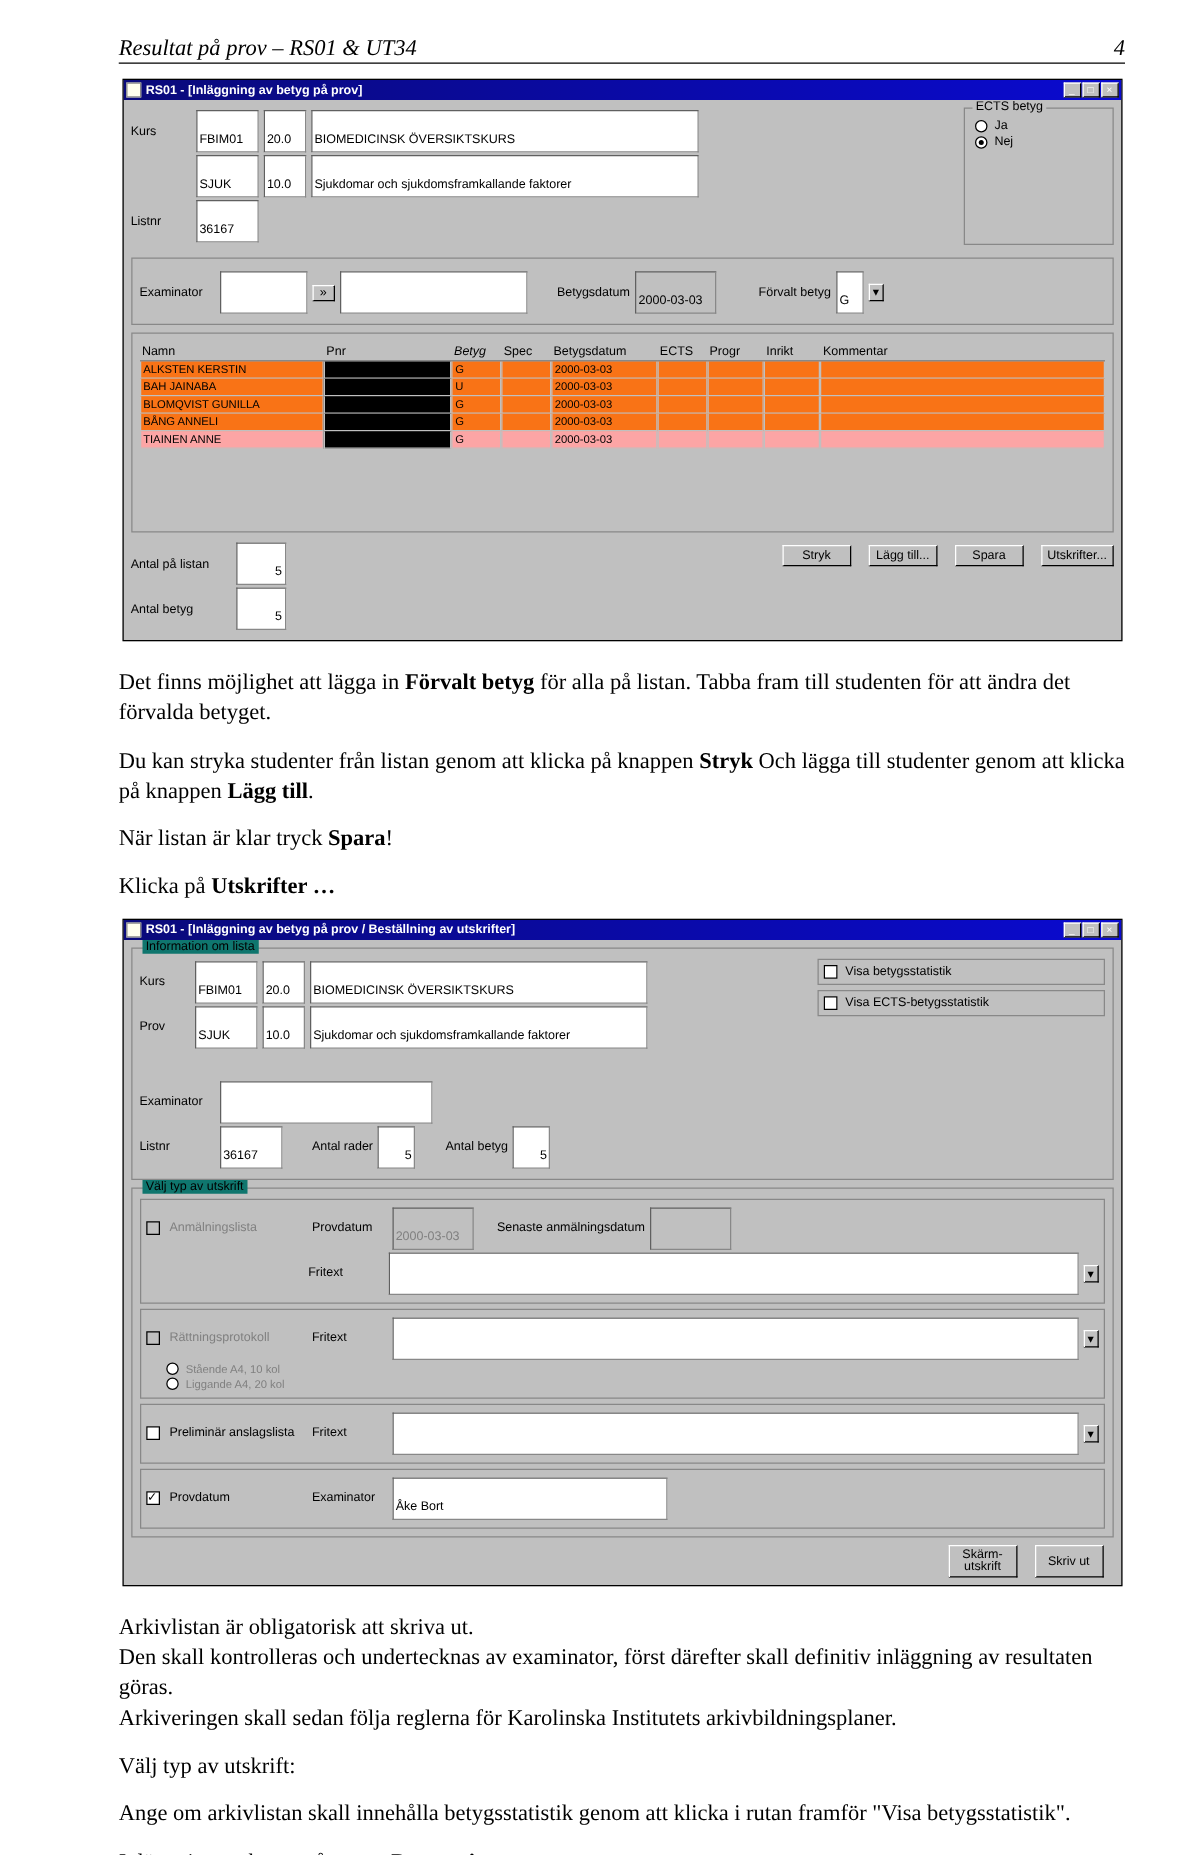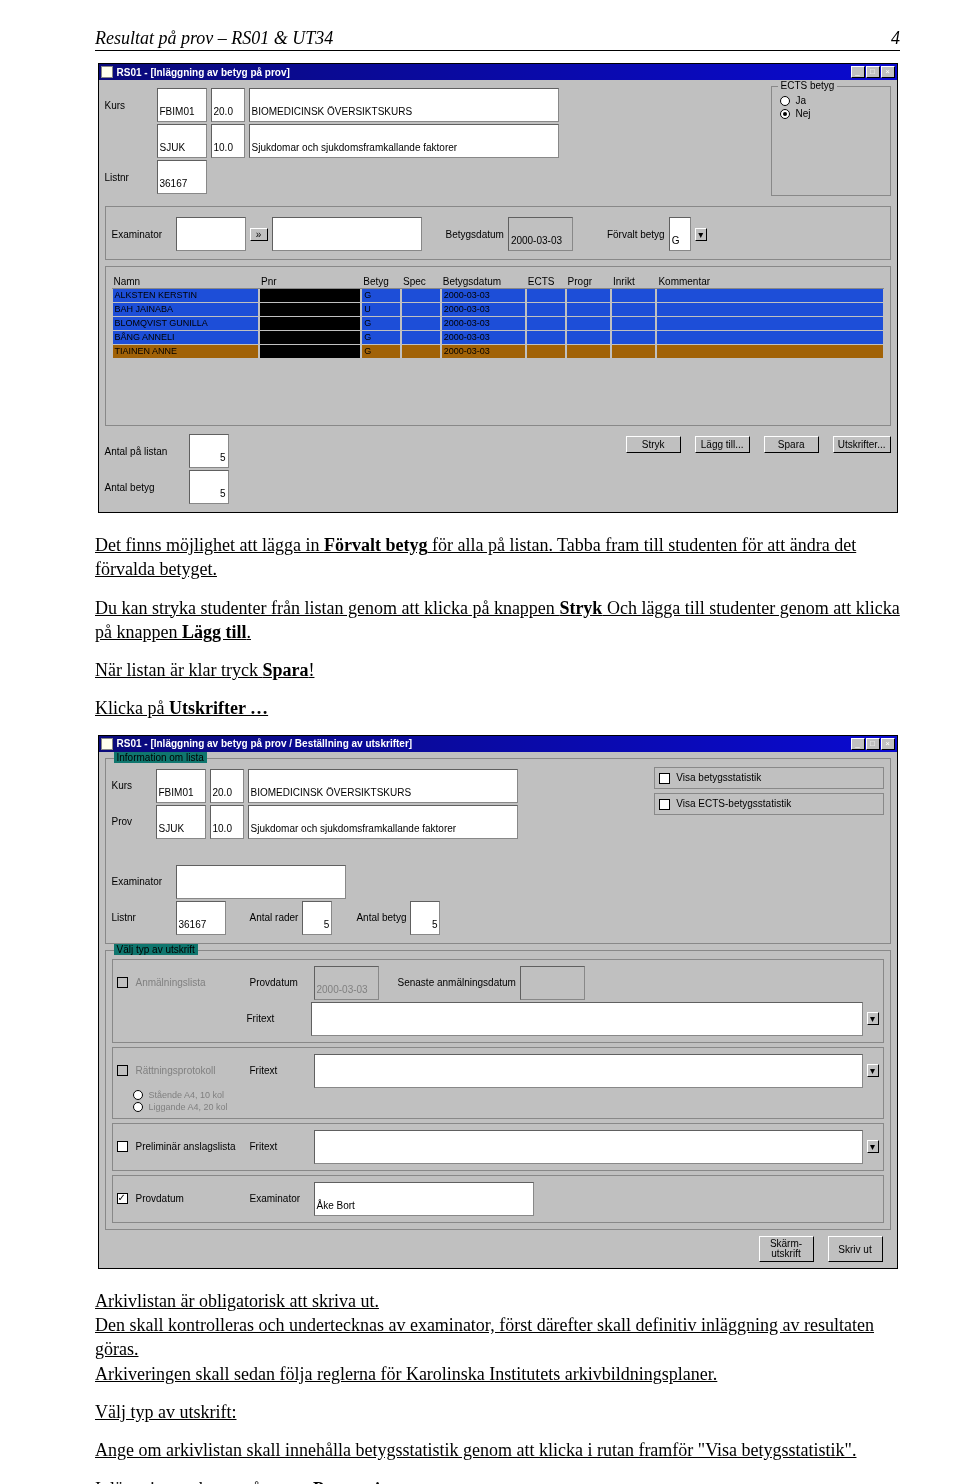--- a/index.html
+++ b/index.html
@@ -1,19 +1,19 @@
 <!DOCTYPE html>
 <html><head>
 <meta charset="utf-8">
 <style>
   * { box-sizing: border-box; margin: 0; padding: 0; }
   body { font-family: "Times New Roman", serif; font-size: 18px; background: #fff; color: #000; width: 960px; }
   .page { padding: 28px 60px 40px 95px; }
   .header-row { display: flex; justify-content: space-between; font-style: italic; font-size: 18px; border-bottom: 1.5px solid #000; padding-bottom: 1px; margin-bottom: 12px; }
-  .para { margin: 14px 0; line-height: 1.35; font-size: 18px; text-decoration: underline; }
+  .para { margin: 14px 0; line-height: 1.35; font-size: 18px; }
   .b { font-weight: bold; }
   
   
   .appwin { background: #c0c0c0; border: 1px solid #000; margin: 10px auto 20px auto; font-family: Tahoma, Arial, sans-serif; font-size: 10px; color: #000; position: relative; }
   .appwin1 { width: 800px; }
   .appwin2 { width: 800px; }
   .titlebar { background: linear-gradient(to right, #0a0a7a, #0a0ad0); color: #fff; display: flex; align-items: center; padding: 1px 2px; height: 16px; }
   .titlebar .ticon { width: 12px; height: 12px; background: #ffe; border: 1px solid #888; margin-right: 4px; }
   .titlebar .ttxt { flex: 1; font-weight: bold; font-size: 10px; }
   .winbtns { display: flex; gap: 1px; }
@@ -32,22 +32,22 @@
   .chk { display: inline-block; width: 11px; height: 11px; border: 1px solid #000; background: #fff; margin-right: 4px; vertical-align: middle; position: relative; }
   .chk.sel::after { content:"✓"; position:absolute; left:0; top:-2px; font-size:10px; }
   .chk.dis { background: #c0c0c0; }
   .wbtn { background: #c0c0c0; border: 1px solid #000; border-top-color:#fff; border-left-color:#fff; font-size: 10px; padding: 2px 4px; min-width: 55px; text-align: center; }
   .btnrow { display: flex; gap: 14px; justify-content: flex-end; margin-top: 4px; }
   .small { font-size: 9px; }
 
   .tbl { border-collapse: collapse; width: 100%; }
   .tbl th { text-align: left; font-weight: normal; font-size: 10px; padding: 1px 2px; background: #c0c0c0; border-bottom: 1px solid #888; }
   .tbl td { padding: 0; height: 14px; }
-  .tbl td .cell { height: 14px; border: 1px solid #c0c0c0; border-top: none; background: #1d4ed8; font-size: 9px; padding: 0 2px; line-height: 13px; }
-  .tbl tr.ylr td .cell { background: #a16207; }
+  .tbl td .cell { height: 14px; border: 1px solid #c0c0c0; border-top: none; background: #f97316; font-size: 9px; padding: 0 2px; line-height: 13px; }
+  .tbl tr.ylr td .cell { background: #fca5a5; }
   .tbl td .cell.blk { background: #000; }
 
   .app1-top { display: flex; gap: 10px; }
   .app1-top-left { flex: 1; }
   .app1-top-right { border: 1px solid #888; padding: 6px 8px; position: relative; width: 120px; }
   .app1-top-right .legend { position: absolute; top: -7px; left: 6px; background: #c0c0c0; padding: 0 3px; font-size: 10px; }
   .spacer { height: 60px; }
   .bottom-counts { float: left; }
   .bottom-btns { float: right; }
   .clear { clear: both; }
@@ -118,21 +118,21 @@
           <span class="wbtn" style="min-width:12px;padding:0">▾</span>
         </div>
       </div>
 
       <div class="groupbox">
         <table class="tbl">
           <thead>
               <tr id="app1-thead">
                 <th style="width: 130px;">Namn</th>
                 <th style="width: 90px;">Pnr</th>
-                <th style="width: 35px;">Betyg</th>
+                <th style="width: 35px; font-style: italic;">Betyg</th>
                 <th style="width: 35px;">Spec</th>
                 <th style="width: 75px;">Betygsdatum</th>
                 <th style="width: 35px;">ECTS</th>
                 <th style="width: 40px;">Progr</th>
                 <th style="width: 40px;">Inrikt</th>
                 <th style="width: 200px;">Kommentar</th>
               </tr>
             </thead>
           <tbody id="app1-tbody">
               <tr>

